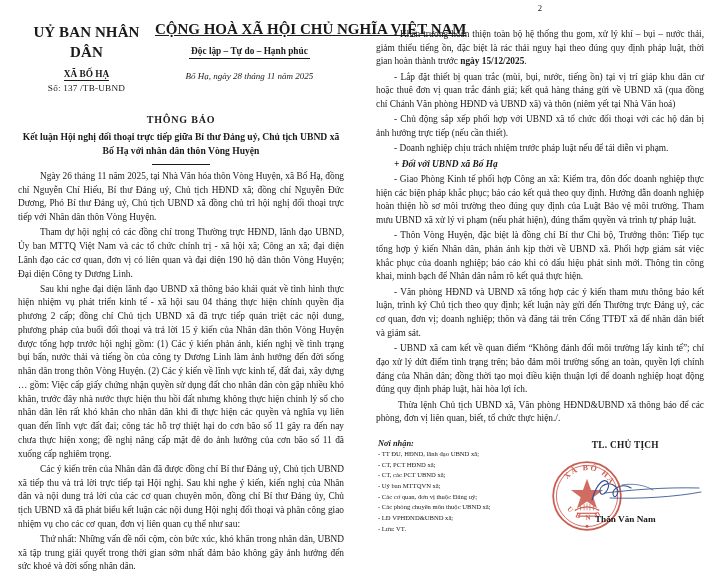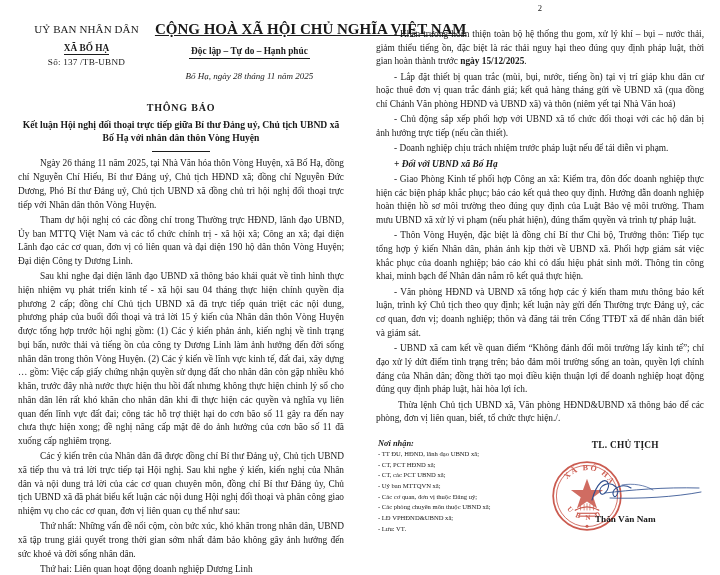--- a/index.html
+++ b/index.html
@@ -35,22 +35,22 @@
   .hdr-left {
     width: 42%;
     text-align: center;
     padding-top: 2px;
   }
   .hdr-right {
     width: 58%;
     text-align: center;
   }
   .org-line {
-    font-size: 11px;
-    font-weight: normal;
+    font-size: 15px;
+    font-weight: bold;
     letter-spacing: 0.1px;
     line-height: 1.35;
   }
   .org-line-2 {
     font-size: 9.3px;
     font-weight: bold;
     line-height: 1.35;
     display: inline-block;
     border-bottom: 1px solid #1a1a1a;
     padding-bottom: 0px;

